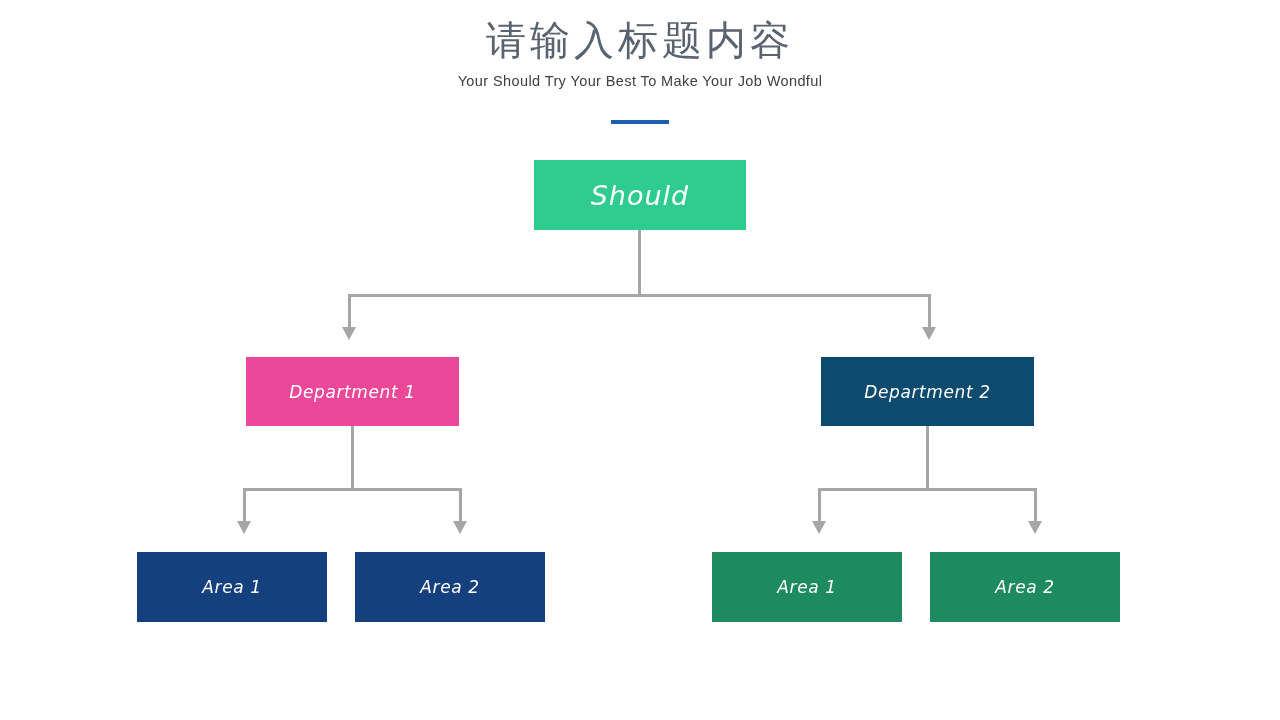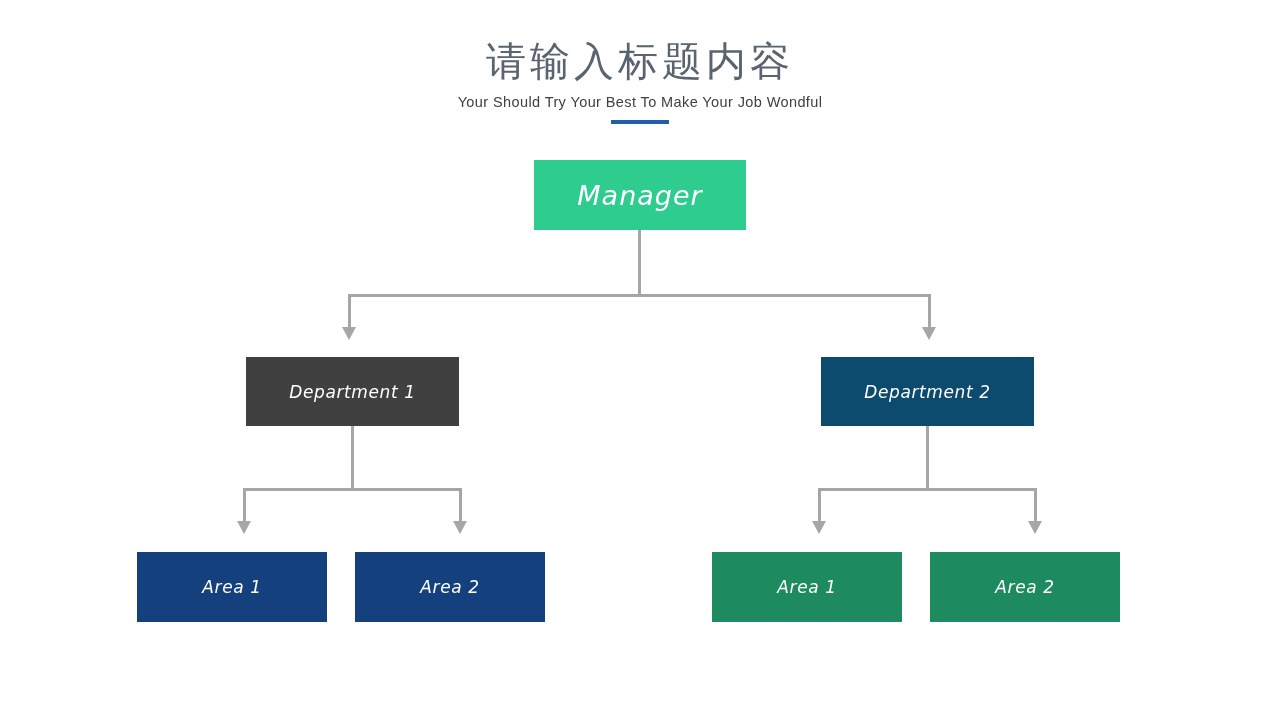--- a/index.html
+++ b/index.html
@@ -18,21 +18,21 @@
   
   #header {
     position: absolute;
     left: 0;
     top: 0;
     width: 1280px;
     text-align: center;
   }
   #page-title {
     margin: 0;
-    padding-top: 38px;
+    padding-top: 17px;
     font-family: "Liberation Sans", sans-serif;
     font-size: 40px;
     font-weight: 400;
     letter-spacing: 4px;
     color: #5a6471;
     line-height: 1.15;
   }
   #page-subtitle {
     margin: 0;
     padding-top: 10px;
@@ -175,23 +175,23 @@
   <div class="arrow-head" id="arrow-left-area-1" style="border-top-color: rgb(166, 166, 166);"></div>
   <div class="arrow-head" id="arrow-left-area-2" style="border-top-color: rgb(166, 166, 166);"></div>
 
   <div class="connector-line v-line" id="conn-d2-stem" style="background: rgb(166, 166, 166);"></div>
   <div class="connector-line h-line" id="conn-d2-bar" style="background: rgb(166, 166, 166);"></div>
   <div class="connector-line v-line" id="conn-d2-left-drop" style="background: rgb(166, 166, 166);"></div>
   <div class="connector-line v-line" id="conn-d2-right-drop" style="background: rgb(166, 166, 166);"></div>
   <div class="arrow-head" id="arrow-right-area-1" style="border-top-color: rgb(166, 166, 166);"></div>
   <div class="arrow-head" id="arrow-right-area-2" style="border-top-color: rgb(166, 166, 166);"></div>
 
-  <div class="node-box" id="node-manager" style="background: rgb(46, 204, 143);">Manager</div>
-
-  <div class="node-box" id="node-department-1" style="background: #404040;">Department 1</div>
+  <div class="node-box" id="node-manager" style="background: rgb(46, 204, 143);">Should</div>
+
+  <div class="node-box" id="node-department-1" style="background: #ec4899;">Department 1</div>
 
   <div class="node-box" id="node-department-2" style="background: #0c4a6e;">Department 2</div>
 
   <div class="node-box leaf-box" id="node-left-area-1" style="background: rgb(21, 64, 126);">Area 1</div>
 
   <div class="node-box leaf-box" id="node-left-area-2" style="background: rgb(21, 64, 126);">Area 2</div>
 
   <div class="node-box leaf-box" id="node-right-area-1" style="background: rgb(30, 138, 95);">Area 1</div>
 
   <div class="node-box leaf-box" id="node-right-area-2" style="background: rgb(30, 138, 95);">Area 2</div>

